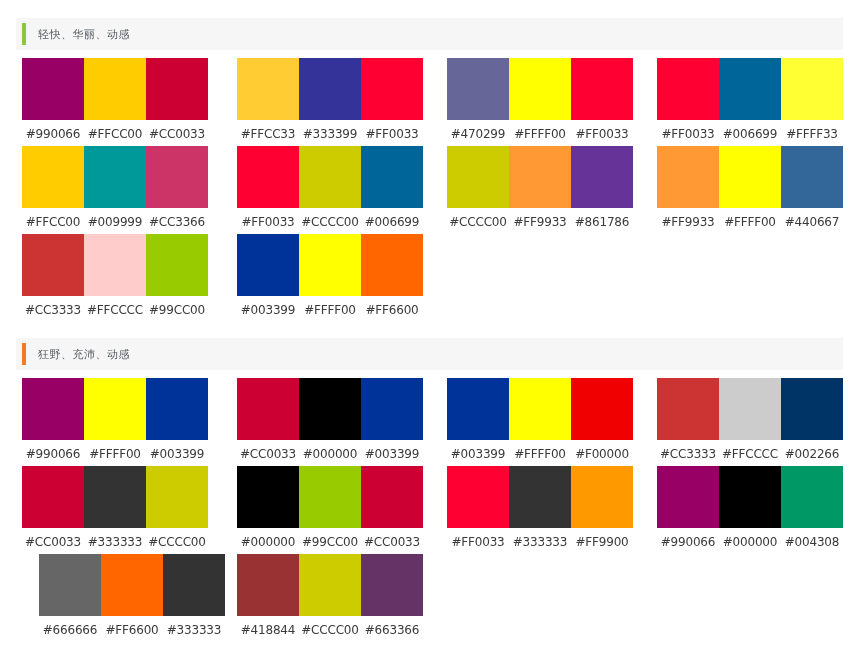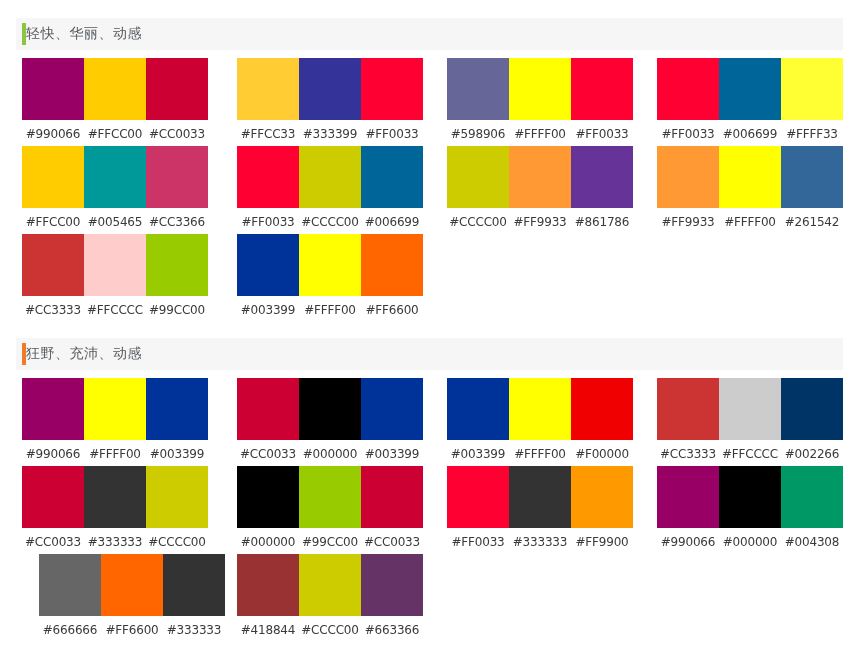--- a/index.html
+++ b/index.html
@@ -17,21 +17,22 @@
     position:absolute;left:16px;top:0;
     width:827px;height:32px;
     background:#f6f6f6;
     display:flex;align-items:center;
   }
   .accent{
     width:4px;height:22px;flex:0 0 4px;
     margin-left:6px;
   }
   .sec-title{
-    font-size:14px;
+    margin-left:12px;
+    font-size:11px;
     color:#555a5f;
     letter-spacing:.5px;
     white-space:nowrap;
     font-family:"DejaVu Sans","Liberation Sans",sans-serif;
   }
 
   
   .grid{position:absolute;left:0;top:40px;width:859px;}
   .prow{position:relative;height:88px;}
   .palette{position:absolute;top:0;}
@@ -84,21 +85,21 @@
                 <div class="lb">#FF0033</div>
               </div>
             </div>
             <div class="palette" style="left: 447px;">
               <div class="swatches">
                 <div class="sw" style="background: rgb(102, 102, 153);"></div>
                 <div class="sw" style="background: rgb(255, 255, 0);"></div>
                 <div class="sw" style="background: rgb(255, 0, 51);"></div>
               </div>
               <div class="labels">
-                <div class="lb">#598906</div>
+                <div class="lb">#470299</div>
                 <div class="lb">#FFFF00</div>
                 <div class="lb">#FF0033</div>
               </div>
             </div>
             <div class="palette" style="left: 657px;">
               <div class="swatches">
                 <div class="sw" style="background: rgb(255, 0, 51);"></div>
                 <div class="sw" style="background: rgb(0, 102, 153);"></div>
                 <div class="sw" style="background: rgb(255, 255, 51);"></div>
               </div>
@@ -111,21 +112,21 @@
           </div>
           <div class="prow">
             <div class="palette" style="left: 22px;">
               <div class="swatches">
                 <div class="sw" style="background: rgb(255, 204, 0);"></div>
                 <div class="sw" style="background: rgb(0, 153, 153);"></div>
                 <div class="sw" style="background: rgb(204, 51, 102);"></div>
               </div>
               <div class="labels">
                 <div class="lb">#FFCC00</div>
-                <div class="lb">#005465</div>
+                <div class="lb">#009999</div>
                 <div class="lb">#CC3366</div>
               </div>
             </div>
             <div class="palette" style="left: 237px;">
               <div class="swatches">
                 <div class="sw" style="background: rgb(255, 0, 51);"></div>
                 <div class="sw" style="background: rgb(204, 204, 0);"></div>
                 <div class="sw" style="background: rgb(0, 102, 153);"></div>
               </div>
               <div class="labels">
@@ -148,21 +149,21 @@
             </div>
             <div class="palette" style="left: 657px;">
               <div class="swatches">
                 <div class="sw" style="background: rgb(255, 153, 51);"></div>
                 <div class="sw" style="background: rgb(255, 255, 0);"></div>
                 <div class="sw" style="background: rgb(51, 102, 153);"></div>
               </div>
               <div class="labels">
                 <div class="lb">#FF9933</div>
                 <div class="lb">#FFFF00</div>
-                <div class="lb">#261542</div>
+                <div class="lb">#440667</div>
               </div>
             </div>
           </div>
           <div class="prow">
             <div class="palette" style="left: 22px;">
               <div class="swatches">
                 <div class="sw" style="background: rgb(204, 51, 51);"></div>
                 <div class="sw" style="background: rgb(255, 204, 204);"></div>
                 <div class="sw" style="background: rgb(153, 204, 0);"></div>
               </div>

